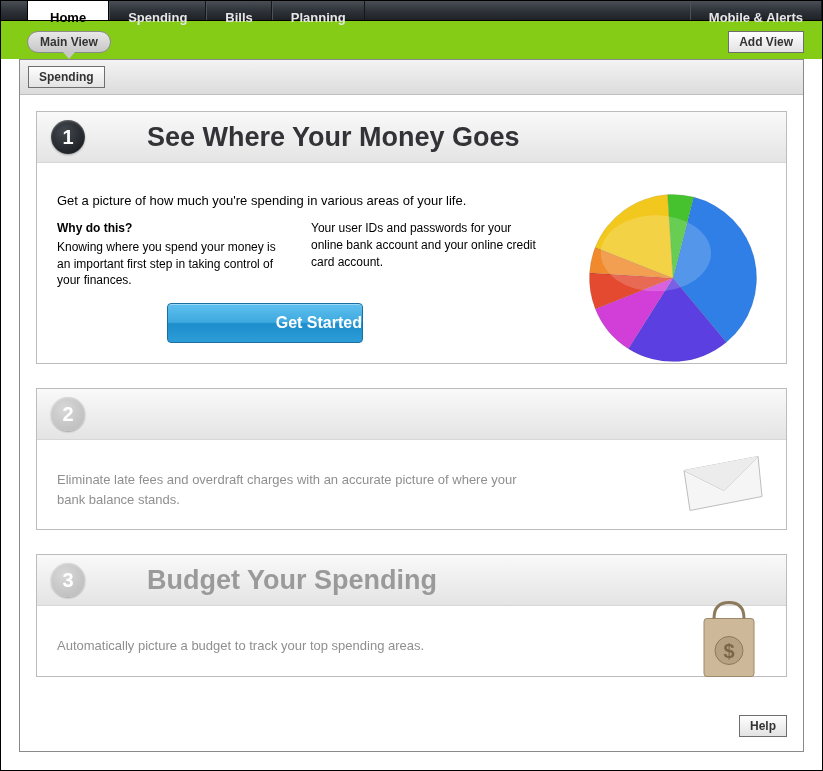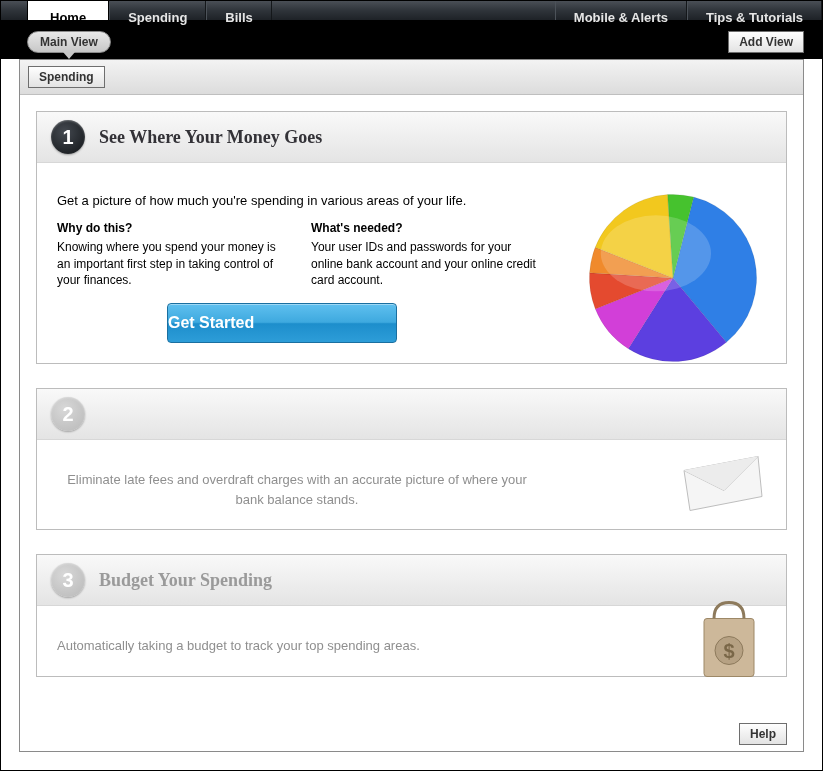--- a/index.html
+++ b/index.html
@@ -35,21 +35,21 @@
     color: #000;
     border-left: 1px solid #000;
     border-right: 1px solid #000;
     margin-left: 26px;
     padding: 0 22px;
   }
   .subbar {
     display: flex;
     align-items: flex-start;
     padding: 10px 18px 6px 26px;
-    background: #000000;
+    background: #84cc16;
   }
   .pill-btn {
     background: linear-gradient(to bottom, #e8e8e8, #c7c7c7);
     border: 1px solid #8b8b8b;
     border-radius: 12px;
     padding: 3px 12px;
     font-weight: bold;
     font-size: 12px;
     color: #333;
     cursor: pointer;
@@ -112,75 +112,76 @@
     display: flex; align-items: center; justify-content: center;
     margin-right: 14px;
     box-shadow: inset 0 1px 2px rgba(255,255,255,0.3), 0 1px 2px rgba(0,0,0,0.3);
     flex-shrink: 0;
   }
   .step-circle.dim {
     background: radial-gradient(circle at 40% 35%, #d8d8d8, #b8b8b8);
     color: #fff;
   }
   .card-title {
-    font-family: Liberation Serif, serif;
-    font-size: 18px;
+    font-family: Liberation Sans, sans-serif;
+    font-size: 27px;
     font-weight: bold;
     color: #333237;
+    margin-left: 48px;
   }
   .card.inactive .card-title { color: #9a9a9a; }
   .card-body {
     padding: 30px 20px 20px 20px;
     position: relative;
   }
   .card.inactive .card-body { color: #8f8f8f; }
   .intro { font-size: 13px; margin-bottom: 12px; }
   .columns { display: flex; gap: 28px; margin-bottom: 14px; max-width: 480px; }
   .col { flex: 1; font-size: 12px; line-height: 1.4; }
   .col .q { font-weight: bold; margin-bottom: 2px; }
   .cta-btn {
     display: block;
-    width: 230px;
+    width: 196px;
     margin: 10px 0 0 110px;
-    text-align: left;
+    text-align: right;
     color: #fff;
     font-size: 16px;
     font-weight: bold;
     padding: 10px 0;
     border: 1px solid #1a6fa0;
     border-radius: 4px;
     background: linear-gradient(to bottom, #5fc0ef 0%, #3ea9df 48%, #1d8ecc 52%, #2d9dd8 100%);
     box-shadow: inset 0 1px 0 rgba(255,255,255,0.4);
     cursor: pointer;
   }
   .card .illus {
     position: absolute;
     right: 18px;
     top: 50%;
     transform: translateY(-50%);
   }
   .card.inactive .card-body .desc { max-width: 480px; line-height: 1.5; }
   .footer-bar {
     position: absolute;
-    bottom: 0; left: 0; right: 0;
+    bottom: 8px; left: 0; right: 0;
     padding: 6px 16px;
     display: flex;
     justify-content: flex-end;
   }
 </style>
 </head>
 <body>
 
 <div class="topnav">
   <div class="topnav-tab active first">Home</div>
   <div class="topnav-tab">Spending</div>
   <div class="topnav-tab">Bills</div>
+  <div class="topnav-tab">Planning</div>
   <div class="spacer"></div>
   <div class="topnav-tab">Mobile &amp; Alerts</div>
-  <div class="topnav-tab">Tips &amp; Tutorials</div>
 </div>
 
 <div class="subbar">
   <button class="pill-btn">Main View</button>
   <div style="flex:1"></div>
   <button class="rect-btn">Add View</button>
 </div>
 
 <div class="inner-frame">
   <div class="graybar">
@@ -195,21 +196,20 @@
         <div class="card-title">See Where Your Money Goes</div>
       </div>
       <div class="card-body" style="min-height:190px;">
         <div class="intro">Get a picture of how much you're spending in various areas of your life.</div>
         <div class="columns">
           <div class="col">
             <div class="q">Why do this?</div>
             <div>Knowing where you spend your money is an important first step in taking control of your finances.</div>
           </div>
           <div class="col">
-            <div class="q">What's needed?</div>
             <div>Your user IDs and passwords for your online bank account and your online credit card account.</div>
           </div>
         </div>
         <a class="cta-btn">Get Started</a>
         <div class="illus" style="top:20px; transform:none;">
           <svg id="pie-svg" width="190" height="190" viewBox="0 0 200 200">
               <path d="M 100 100 L 121.77154841439803 14.735706889463259 A 88 88 0 0 1 156.18326706223624 167.73064669862114 Z" fill="#2f7fe6" stroke="rgba(0,0,0,0.08)"></path>
               <path d="M 100 100 L 156.18326706223624 167.73064669862114 A 88 88 0 0 1 52.94591142612875 174.36338311617 Z" fill="#5c3fe0" stroke="rgba(0,0,0,0.08)"></path>
               <path d="M 100 100 L 52.94591142612875 174.36338311617 A 88 88 0 0 1 18.222742782654294 132.5035413764113 Z" fill="#d23fd8" stroke="rgba(0,0,0,0.08)"></path>
               <path d="M 100 100 L 18.222742782654294 132.5035413764113 A 88 88 0 0 1 12.166390572669144 94.59102089418934 Z" fill="#e44a2f" stroke="rgba(0,0,0,0.08)"></path>
@@ -219,39 +219,39 @@
               <ellipse cx="82" cy="74" rx="58" ry="40" fill="rgba(255,255,255,0.18)"></ellipse>
             </svg>
         </div>
       </div>
     </div>
 
     <div class="card inactive">
       <div class="card-header">
         <div class="step-circle dim">2</div>
       </div>
-      <div class="card-body" style="min-height:74px;text-align:center;">
+      <div class="card-body" style="min-height:74px;">
         <div class="desc">Eliminate late fees and overdraft charges with an accurate picture of where your bank balance stands.</div>
         <div class="illus">
           <svg width="92" height="70" viewBox="0 0 92 70">
             <polygon points="8,22 82,8 86,48 14,62" fill="#f5f5f5" stroke="#bdbdbd" stroke-width="1"></polygon>
             <polyline points="8,22 48,42 82,8" fill="#ffffff" stroke="#bdbdbd" stroke-width="1"></polyline>
             <polygon points="8,22 48,42 82,8" fill="#ececec"></polygon>
           </svg>
         </div>
       </div>
     </div>
 
     <div class="card inactive" style="margin-bottom:0;">
       <div class="card-header">
         <div class="step-circle dim">3</div>
         <div class="card-title">Budget Your Spending</div>
       </div>
       <div class="card-body" style="min-height:66px;">
-        <div class="desc">Automatically taking a budget to track your top spending areas.</div>
+        <div class="desc">Automatically picture a budget to track your top spending areas.</div>
         <div class="illus">
           <svg width="78" height="90" viewBox="0 0 78 90">
             <rect x="14" y="24" width="50" height="58" rx="3" fill="#cdb89a" stroke="#9d8867"></rect>
             <path d="M24 24 q0 -16 15 -16 q15 0 15 16" fill="none" stroke="#8d7a5c" stroke-width="3"></path>
             <circle cx="39" cy="56" r="14" fill="#b6a183" stroke="#8d7a5c"></circle>
             <text x="39" y="63" text-anchor="middle" font-size="20" fill="#7a6748" font-weight="bold">$</text>
           </svg>
         </div>
       </div>
     </div>

